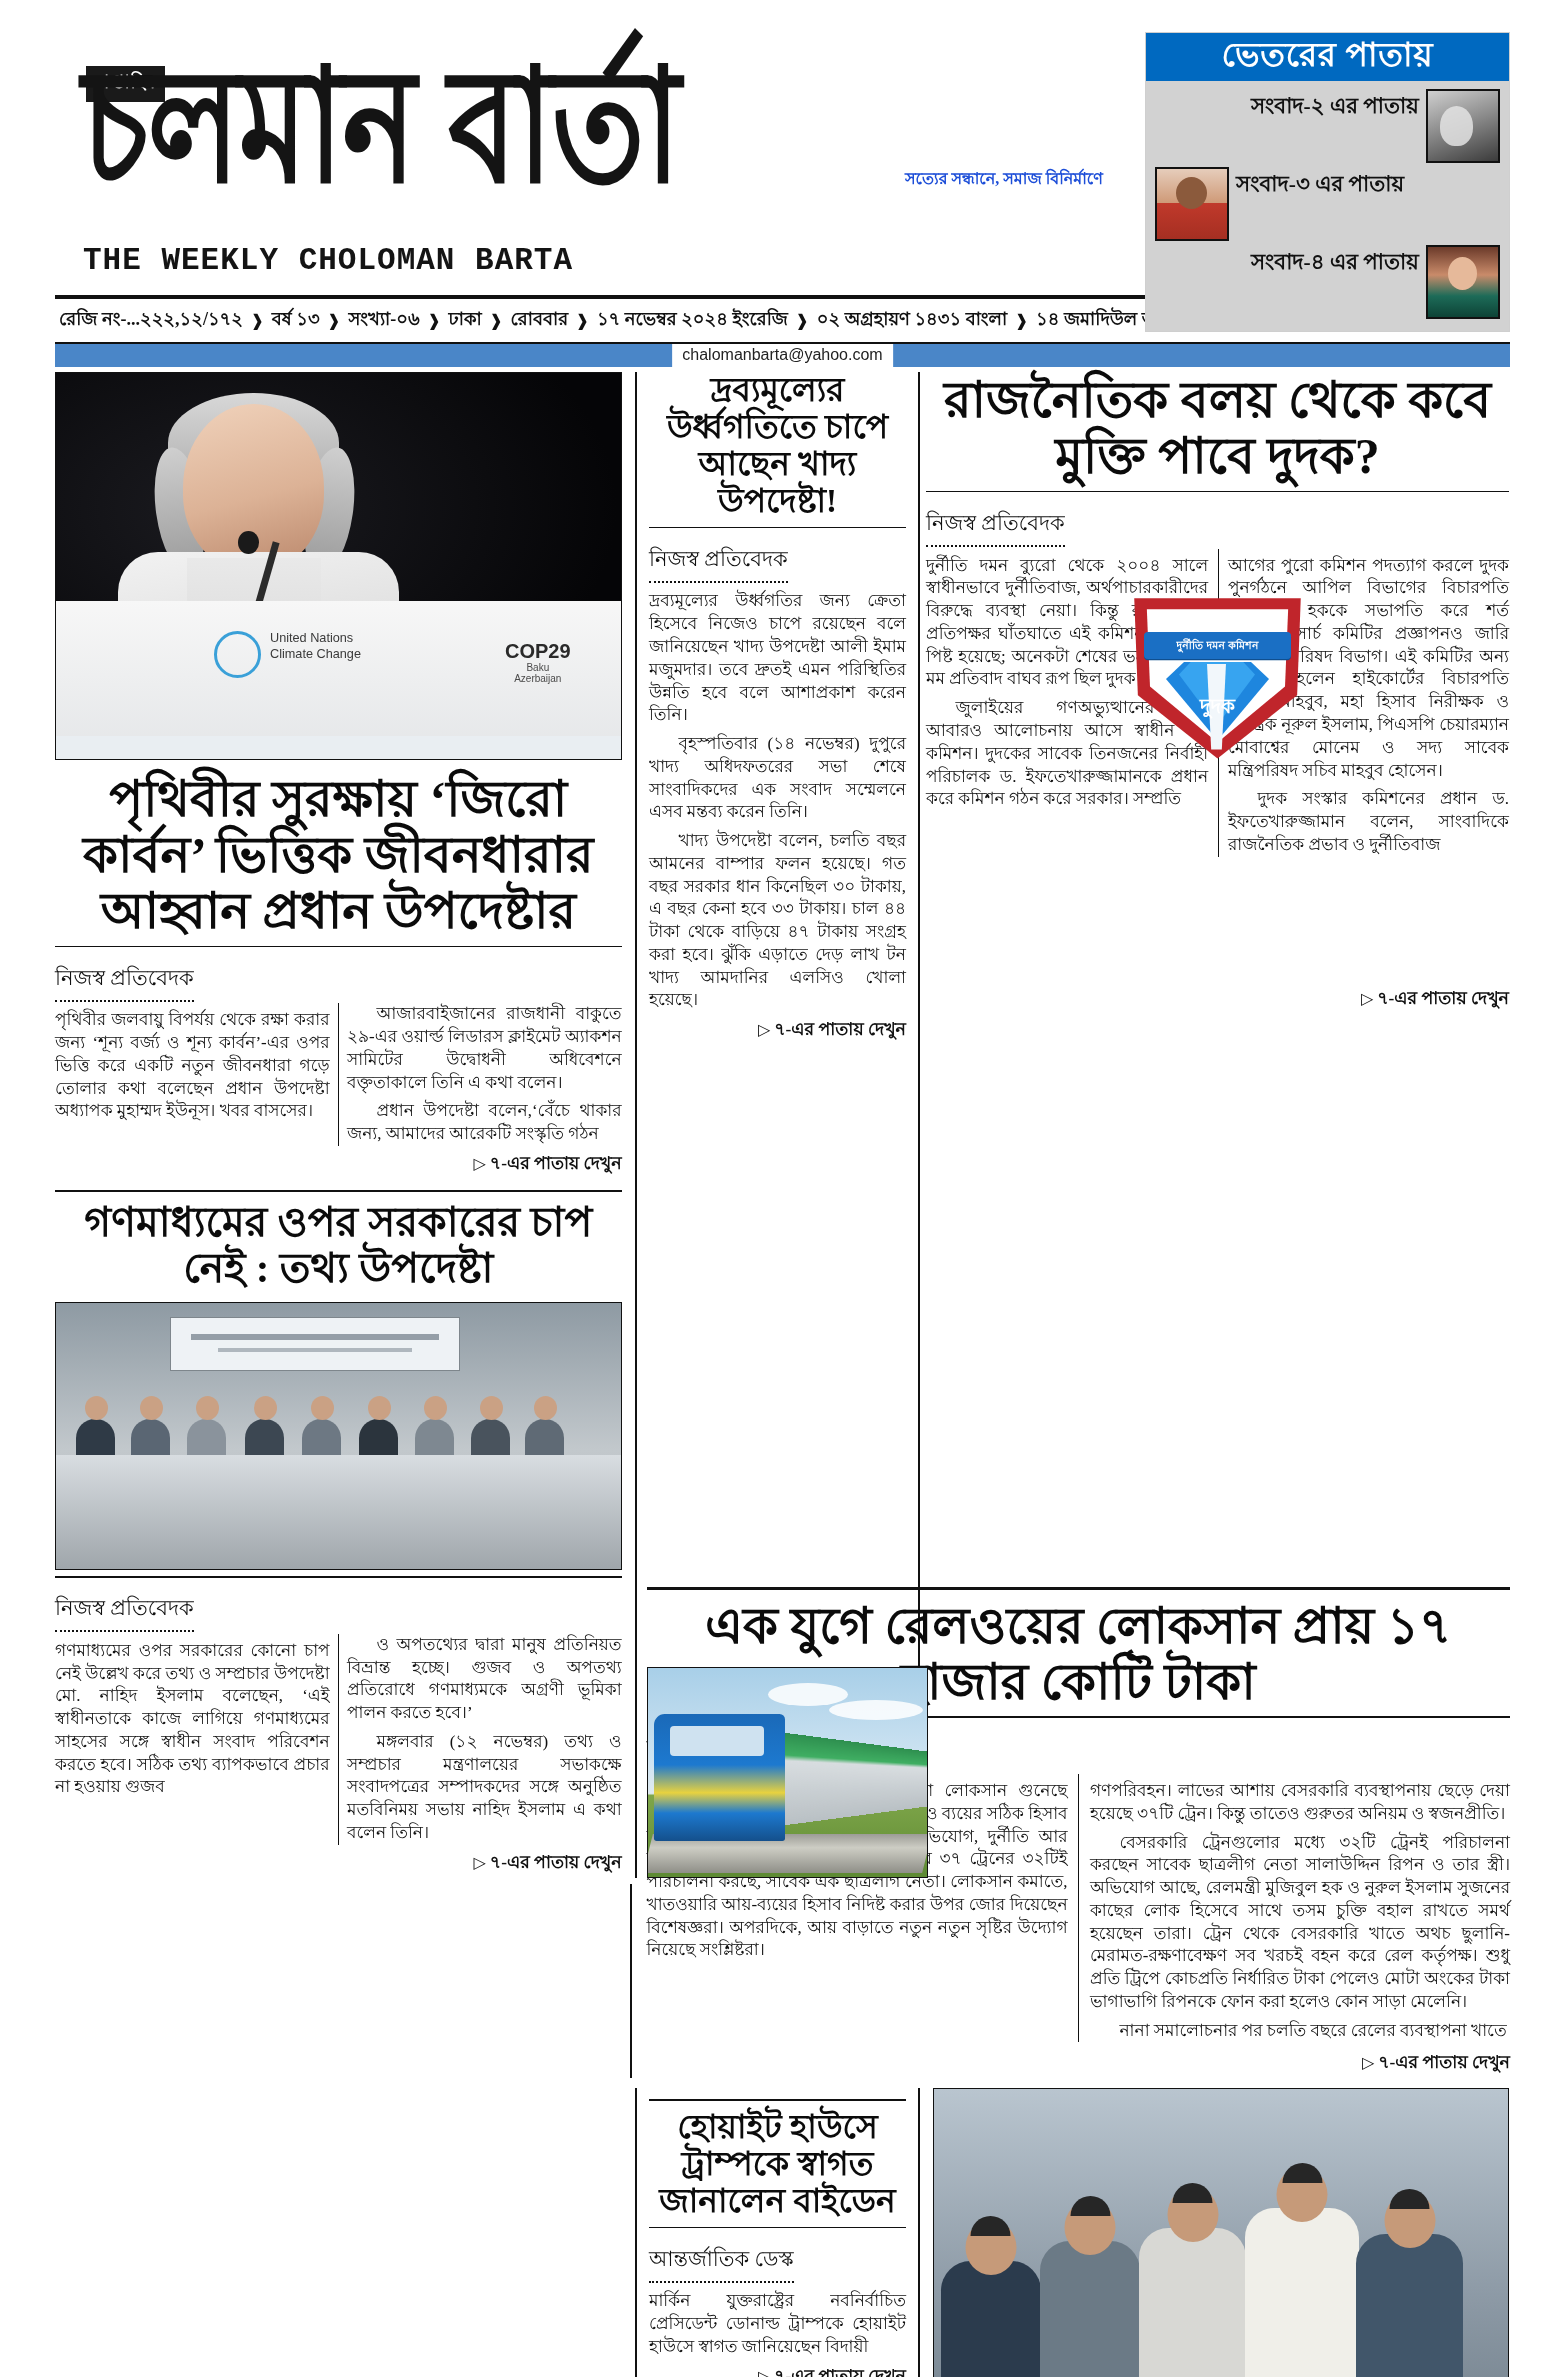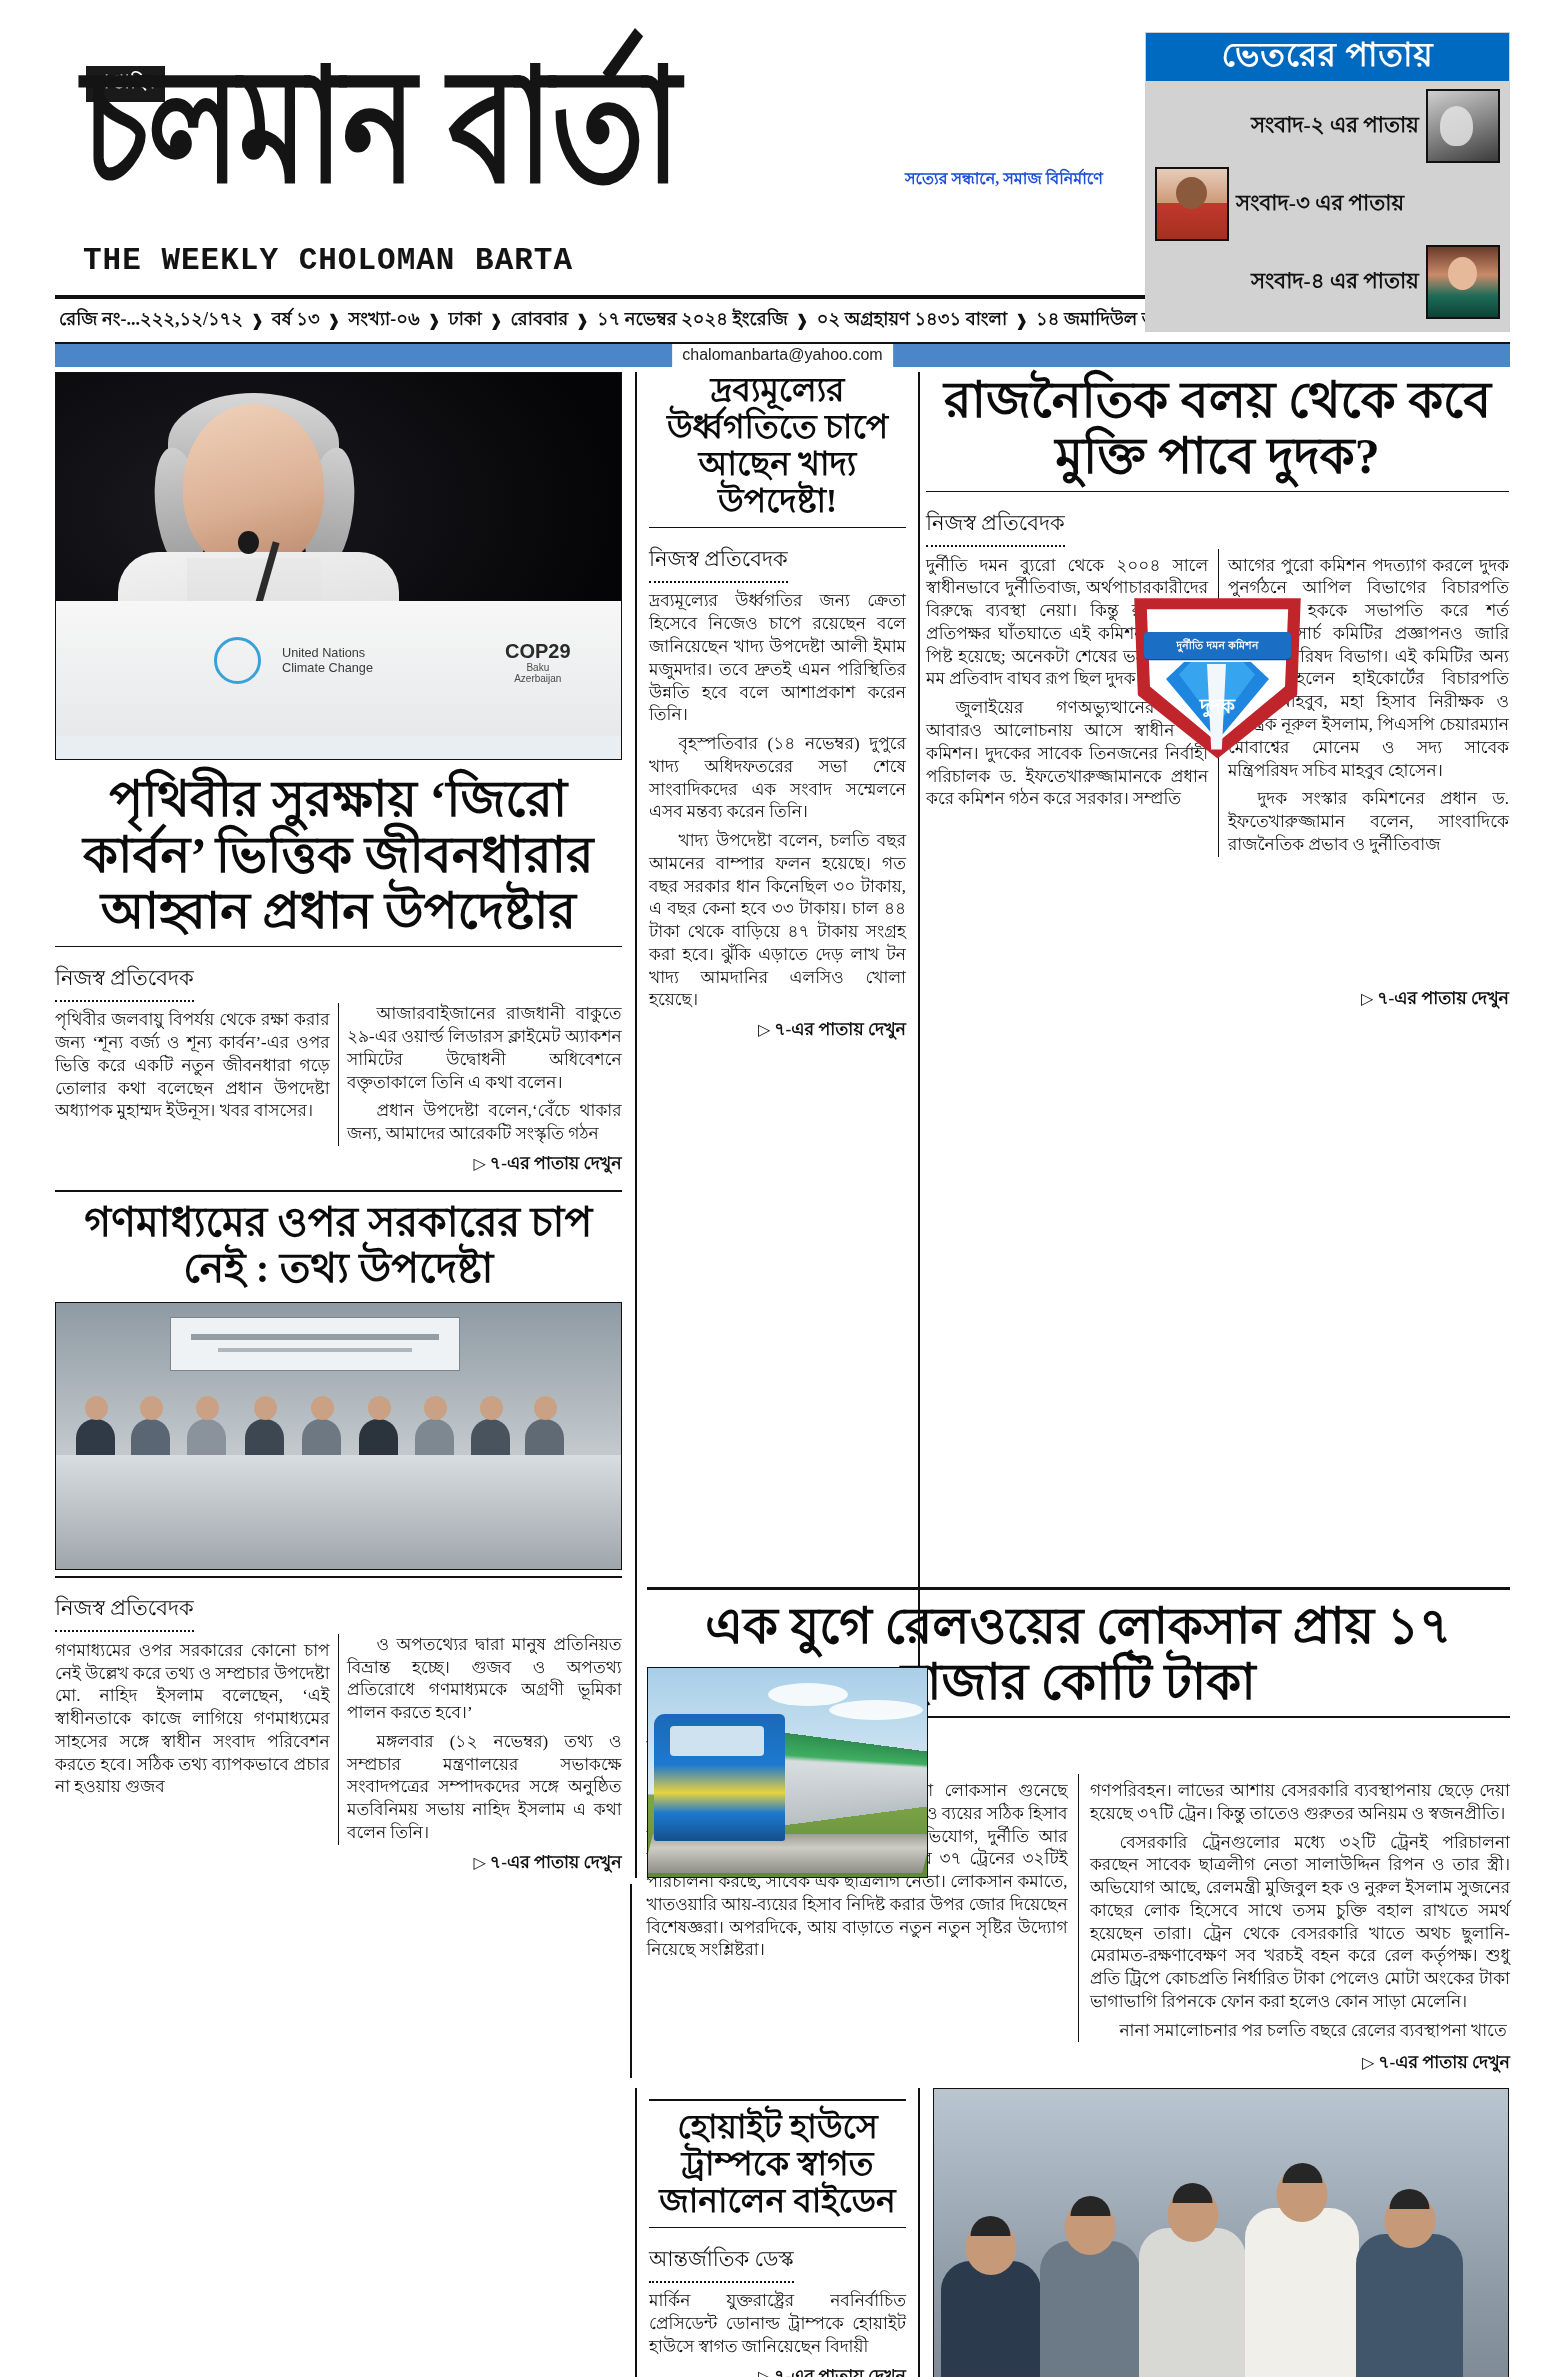--- a/index.html
+++ b/index.html
@@ -33,21 +33,21 @@
     position:absolute;left:810px;top:143px;font-size:16px;color:#1d4ed8;
     font-weight:bold;white-space:nowrap;margin-left:40px;
   }
   
   .promo{width:365px;border:0.7px solid #cfcfcf;background:#d2d2d2;box-sizing:border-box;margin-top:9.4px;}
   .promo-head{
     background:#0069c0;color:#fff;text-align:center;font-size:33px;font-weight:bold;
     padding:5.4px 0 9.4px 0;letter-spacing:0.7px;line-height:1;
   }
   .promo-body{padding:4px 9.4px 8px 9.4px;}
-  .promo-row{display:flex;align-items:center;gap:6.7px;margin:4px 0;min-height:70px;}
+  .promo-row{display:flex;gap:6.7px;margin:4px 0;min-height:70px;}
   .promo-row.rev{flex-direction:row-reverse;}
   .promo-row .ptxt{font-size:21.4px;color:#111;font-weight:bold;white-space:nowrap;}
   .thumb{width:70px;height:70px;border:2px solid #111;flex:0 0 auto;position:relative;overflow:hidden;}
   .th1{background:linear-gradient(160deg,#cfcfcf 0%,#8e8e8e 45%,#3b3b3b 100%);}
   .th1:after{content:"";position:absolute;left:12px;top:14.7px;width:33px;height:40px;border-radius:50% 50% 45% 45%;background:#e3e3e3;opacity:.85;}
   .th2{background:linear-gradient(180deg,#e6cdbb 0%,#cf9a78 48%,#c0392b 49%,#a62f22 100%);}
   .th2:after{content:"";position:absolute;left:19px;top:8px;width:31px;height:32px;border-radius:50%;background:#8b5a3c;}
   .th3{background:linear-gradient(180deg,#6b3a2a 0%,#c98b6a 40%,#1d6b58 70%,#0d4336 100%);}
   .th3:after{content:"";position:absolute;left:20px;top:9.4px;width:29.5px;height:33px;border-radius:50%;background:#e6b99a;}
 
@@ -100,21 +100,21 @@
     background:linear-gradient(180deg,#cfcfcf,#9a9a9a);transform:rotate(-8deg);}
   .p-yunus .hairR{position:absolute;left:249px;top:74px;width:48px;height:127px;border-radius:50%;
     background:linear-gradient(180deg,#cfcfcf,#9a9a9a);transform:rotate(8deg);}
   .p-yunus .body{position:absolute;left:62px;top:179px;width:281px;height:221px;border-radius:40px 40px 0 0;
     background:linear-gradient(170deg,#f2f2f2 0%,#d9d9d9 60%,#bfbfbf 100%);}
   .p-yunus .vest{position:absolute;left:131px;top:185px;width:134px;height:214px;
     background:linear-gradient(180deg,#e9e9e9,#cbcbcb);}
   .p-yunus .mic{position:absolute;left:201px;top:167px;width:6.7px;height:114px;background:#2b2b2b;transform:rotate(16deg);}
   .p-yunus .mic2{position:absolute;left:182px;top:158px;width:21.4px;height:23px;border-radius:50%;background:#1a1a1a;}
   .p-yunus .podium{position:absolute;left:0;right:0;bottom:0;height:158px;background:linear-gradient(180deg,#f7f7f7 0%,#e4e6e8 100%);}
-  .p-yunus .un{position:absolute;left:158px;bottom:75px;display:flex;align-items:center;gap:21px;}
+  .p-yunus .un{position:absolute;left:158px;bottom:81px;display:flex;gap:9px;}
   .p-yunus .unlogo{width:41px;height:41px;border-radius:50%;border:3.3px solid #3aa0d8;}
   .p-yunus .untxt{font-family:"Liberation Sans",sans-serif;font-size:12.7px;color:#3a3a3a;line-height:1.2;}
   .p-yunus .cop{position:absolute;right:50px;bottom:75px;font-family:"Liberation Sans",sans-serif;
     font-size:20px;color:#2a2a2a;font-weight:bold;text-align:center;line-height:1.1;}
   .p-yunus .cop small{display:block;font-size:10px;font-weight:normal;color:#4a4a4a;}
   .p-yunus .strip{position:absolute;left:0;right:0;bottom:0;height:23px;background:#e9eef2;}
 
   
   .p-meet{height:268px;background:#9aa2a8;}
   .p-meet .wall{position:absolute;inset:0;background:linear-gradient(180deg,#8e9aa3 0%,#c2c8cc 55%,#b7bcc0 100%);}

